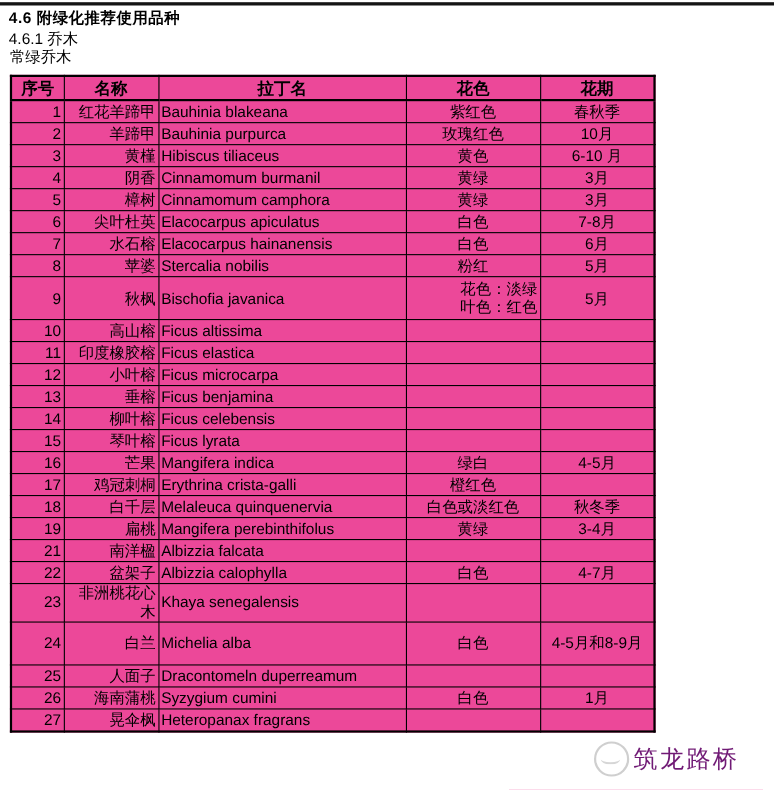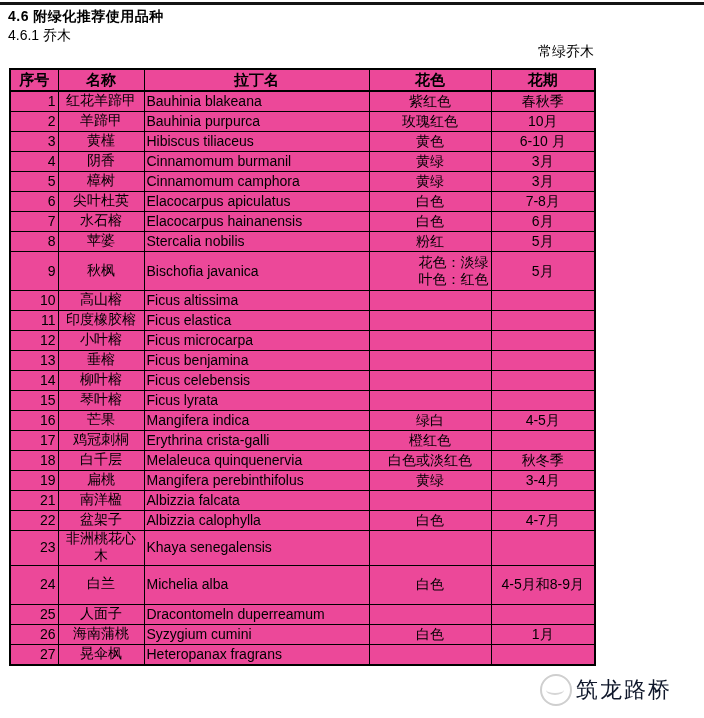--- a/index.html
+++ b/index.html
@@ -19,21 +19,21 @@
     position:absolute; top:8px; left:8px;
     font-size:14px; font-weight:bold; margin:0;
     letter-spacing:0.5px;
   }
   .subsection-title {
     position:absolute; top:27px; left:8px;
     font-size:14px;
   }
   .table-caption {
     position:absolute; top:43px; left:9px;
-    width:585px; text-align:right; font-size:14px;
+    width:585px; text-align:left; font-size:14px;
   }
   table.species {
     position:absolute; top:68px; left:9px;
     width:585px;
     border-collapse:collapse;
     table-layout:fixed;
     border:2px solid #000;
     background:#ec4899;
   }
   table.species th {
@@ -49,21 +49,21 @@
     height:19px;
     padding:0 2px;
     overflow:hidden;
     line-height:1.2;
   }
   
   table.species tbody tr:nth-child(9) td,
   table.species tbody tr:nth-child(23) td { height:38px; }
 
   td.cell-no     { text-align:right; padding-right:3px; }
-  td.cell-name   { text-align:center;  padding-left:3px;font-family:Liberation Mono, monospace; }
+  td.cell-name   { text-align:right;  padding-left:3px; }
   td.cell-latin  { text-align:left;  padding-left:4px; font-size:13px; }
   td.cell-color  { text-align:center;margin-left:40px; }
   td.cell-period { text-align:center; }
   td.multiline   { white-space:pre-line; text-align:right; padding-left:5px; line-height:1.3; }
 
   .watermark {
     position:absolute; left:540px; top:674px;
     display:flex; align-items:center; gap:4px;
     pointer-events:none;
   }
@@ -76,21 +76,21 @@
   }
   .wm-logo::before {
     content:"";
     position:absolute; left:4px; top:9px;
     width:18px; height:8px;
     border-bottom:2px solid #d6d6d6;
     border-radius:50%;
   }
   .wm-text {
     font-size:22px;
-    color:#0f172a;
+    color:#701a75;
     letter-spacing:2px;
     white-space:nowrap;
   }
 </style>
 </head>
 <body>
 
 <div class="page">
 
   <div class="top-rule"></div>

